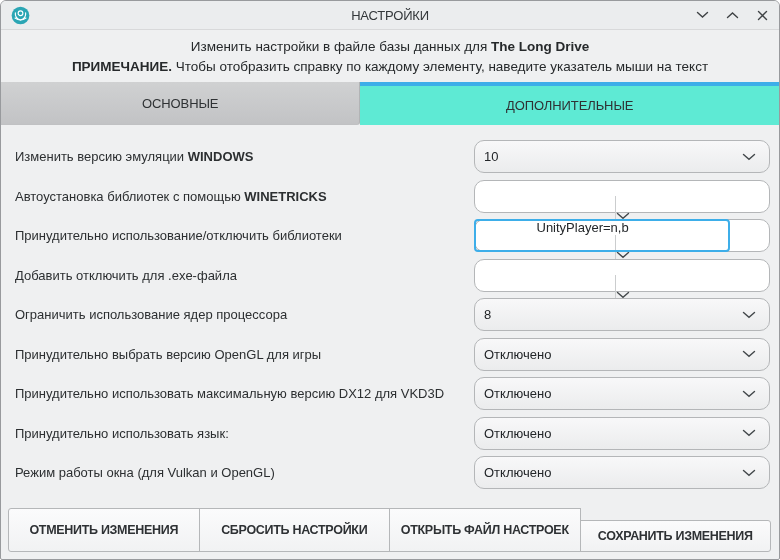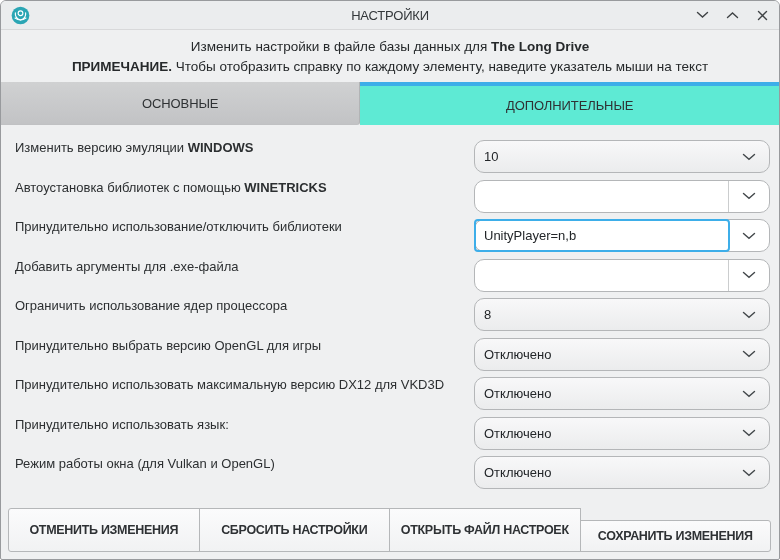--- a/index.html
+++ b/index.html
@@ -65,21 +65,21 @@
   .tab.active {
     flex:1;
     background:#5eead4;
     border-top:4px solid #3daee9;
   }
   
   .form {
     padding:15px 9px 0 14px;
     display:flex; flex-direction:column; gap:6.5px;
   }
-  .row { height:33px; display:flex; }
+  .row { height:33px; display:flex; align-items:center; }
   .row .label {
     flex:1; font-size:13px; color:#2c2f31;
     padding-right:10px; white-space:nowrap;
   }
   .row .label b { font-weight:700; }
   .combo {
     width:296px; height:33px; box-sizing:border-box;
     border:1px solid #b4b6b8; border-radius:10px;
     display:flex; align-items:center;
     position:relative;
@@ -95,21 +95,21 @@
     flex:1; min-width:0; height:100%;
     border:none; outline:none; background:transparent;
     font-family:"Liberation Sans", sans-serif;
     font-size:13px; color:#232629;
     padding:0 4px 0 9px; margin:0;
   }
   .arrowzone {
     flex:0 0 40px; height:100%;
     display:flex; align-items:center; justify-content:center;
   }
-  .cb-edit { background:#fff; }
+  .cb-edit { background:#fff;flex-direction:column; }
   .cb-edit .arrowzone { border-left:1px solid #cbcdce; }
   .cb-edit.focused::before {
     content:""; position:absolute;
     top:-1px; bottom:-1px; left:-1px; right:39px;
     border:2px solid #3daee9; border-radius:4px;
     pointer-events:none;
   }
   
   .btnrow {
     position:absolute; left:7px; right:8px; top:507px; height:44px;
@@ -209,21 +209,21 @@
         <input value="UnityPlayer=n,b" style="">
         <span class="arrowzone">
             <svg width="14" height="8" viewBox="0 0 14 8">
               <path d="M1.5 1.5 L7 6.3 L12.5 1.5" fill="none" stroke="#43484b" stroke-width="1.4" stroke-linecap="round"></path>
             </svg>
           </span>
       </div>
     </div>
 
     <div class="row">
-      <div class="label"><span>Добавить аргументы для .exe-файла</span><b></b></div>
+      <div class="label"><span>Добавить отключить для .exe-файла</span><b></b></div>
       <div class="combo cb-edit">
         <input value="" style="">
         <span class="arrowzone">
             <svg width="14" height="8" viewBox="0 0 14 8">
               <path d="M1.5 1.5 L7 6.3 L12.5 1.5" fill="none" stroke="#43484b" stroke-width="1.4" stroke-linecap="round"></path>
             </svg>
           </span>
       </div>
     </div>
 

